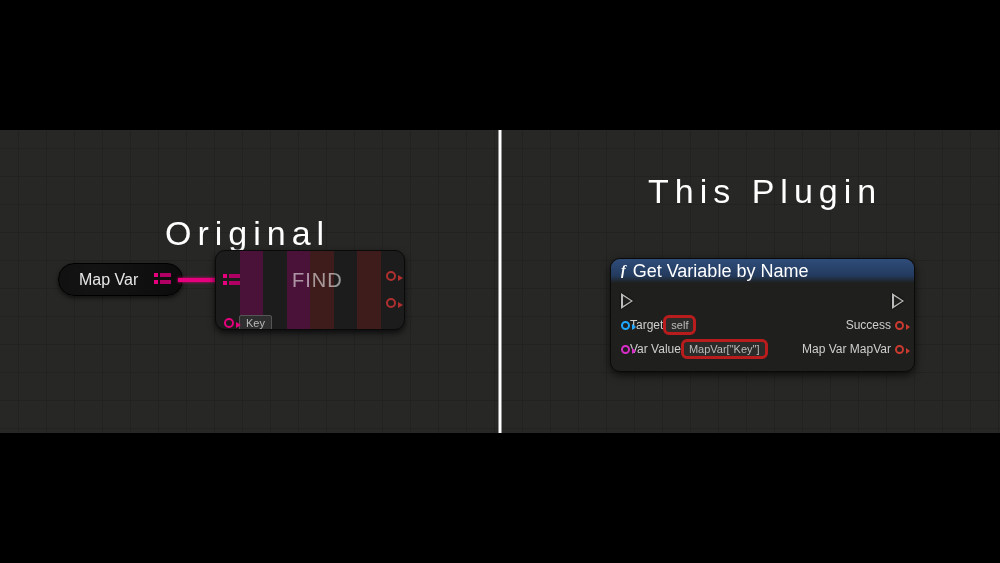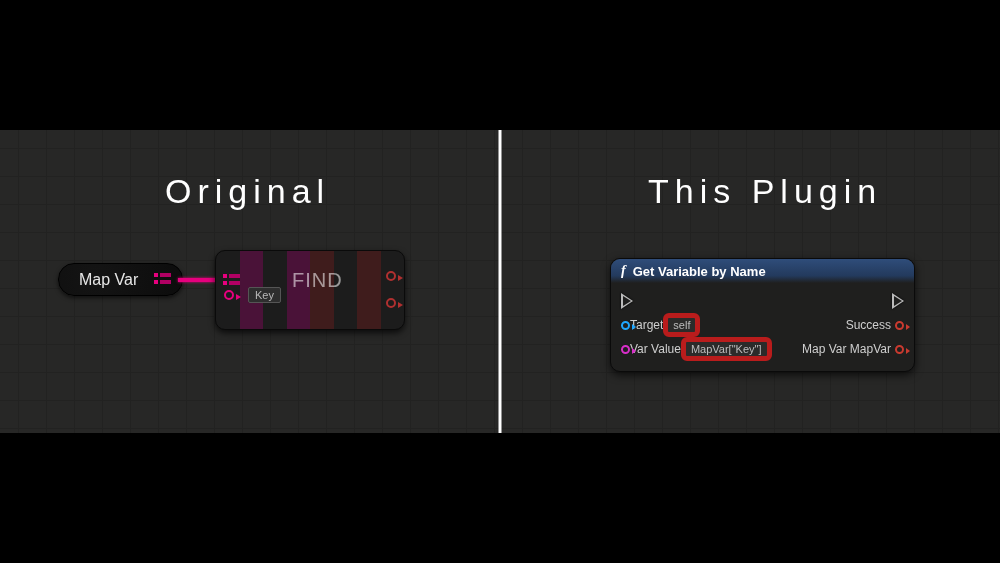--- a/index.html
+++ b/index.html
@@ -34,21 +34,21 @@
   transform: translateX(-50%);
 }
 .heading {
   position: absolute;
   color: #fff;
   font-size: 34px;
   font-weight: 400;
   letter-spacing: 6px;
   top: 172px;
 }
-.heading.left  { left: 165px; }
+.heading.left  { left: 165px; margin-top: 42px; }
 .heading.right { left: 648px; }
 
 
 .var-node {
   position: absolute;
   left: 58px;
   top: 263px;
   width: 125px;
   height: 33px;
   border-radius: 16px;
@@ -116,24 +116,24 @@
   top: 18px;
 }
 .find-in-map {
   position: absolute;
   left: 7px;
   top: 23px;
 }
 .find-in-key {
   position: absolute;
   left: 8px;
-  top: 36px;
+  top: 64px;
   display:flex;
   align-items:center;
-  gap:14px;
+  gap:5px;
 }
 .pin-circle {
   width:10px; height:10px; border-radius:50%;
   border: 2px solid #e6007e;
   position: relative;
 }
 .pin-circle::after {
   content:""; position:absolute; left:10px; top:2px;
   border-left:5px solid #e6007e;
   border-top:3px solid transparent;
@@ -179,21 +179,21 @@
   background: linear-gradient(#2f4d7a, #233a5d 70%, #1f1f1e);
   height: 24px;
   display:flex; align-items:center;
   padding: 0 10px;
   gap: 7px;
 }
 .fn-icon {
   color:#fff; font-style:italic; font-family: Georgia, serif;
   font-size: 14px; font-weight:600;
 }
-.getvar-header .t { color:#fff; font-size:13px; font-weight:700 }
+.getvar-header .t { color:#fff; font-size:18px; font-weight:400 }
 .getvar-body {
   padding: 6px 10px 10px 10px;
   font-size: 12px;
   color:#cfcfcf;
 }
 .row { display:flex; align-items:center; height:24px }
 .row .left-side { display:flex; align-items:center; }
 .row .right-side { margin-left:auto; display:flex; align-items:center; gap:4px }
 .exec-pin {
   width:0; height:0;
@@ -226,21 +226,21 @@
 .data-pin::after {
   content:""; position:absolute; left:9px; top:1.5px;
   border-left:4px solid;
   border-top:3px solid transparent;
   border-bottom:3px solid transparent;
 }
 .data-pin.blue  { border-color:#1fa7ff } .data-pin.blue::after  { border-left-color:#1fa7ff }
 .data-pin.mag   { border-color:#d82ec9 } .data-pin.mag::after   { border-left-color:#d82ec9 }
 .data-pin.red   { border-color:#c93a2f } .data-pin.red::after   { border-left-color:#c93a2f }
 .valbox {
-  border:5px solid #b91c1c; background:#2b2b2a;
+  border:3px solid #b91c1c; background:#2b2b2a;
   color:#bdbdbd; font-size:11px; padding:1px 5px;
   border-radius:6px;
 }
 </style>
 </head>
 <body>
 
 <div class="grid-area"></div>
 <div class="divider"></div>
 

